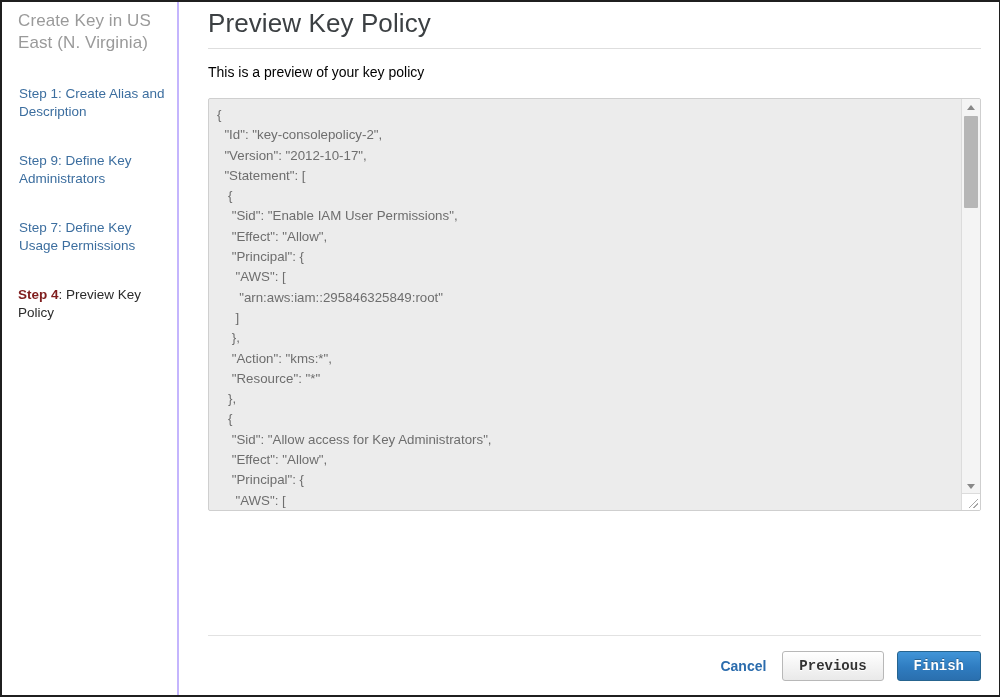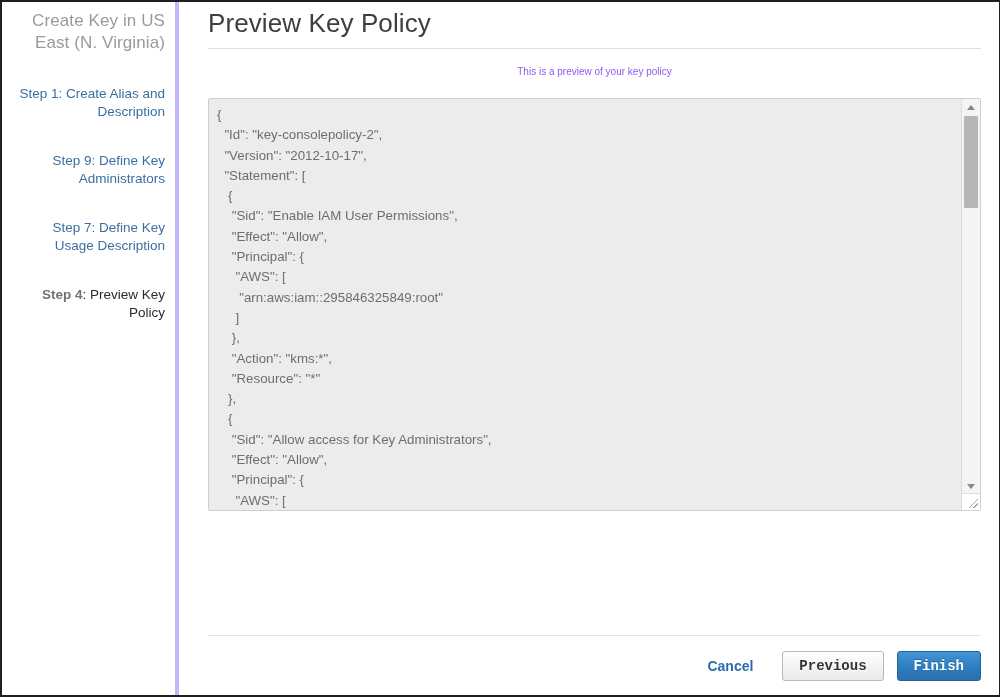--- a/index.html
+++ b/index.html
@@ -26,24 +26,23 @@
     border: 2px solid #1f1f1f;
     background: #ffffff;
     display: flex;
   }
 
   
   #sidebar {
     width: 177px;
     min-width: 177px;
     box-sizing: border-box;
-    border-right: 4px solid #c4b5fd;
+    border-right: 2px solid #c4b5fd;
     background: #ffffff;
     padding: 8px 10px 0 16px;
-    text-align: right;
   }
   #wizard-title {
     font-size: 17px;
     line-height: 22px;
     color: #9a9a9a;
     font-weight: 400;
     margin: 0 0 14px 0;
     letter-spacing: 0.1px;
   }
   .step {
@@ -59,21 +58,21 @@
   }
   .step.current {
     color: #2b2b2b;
     cursor: default;
   }
   .step .step-num {
     font-weight: 400;
   }
   .step.current .step-num {
     font-weight: bold;
-    color: #737373;
+    color: #7f1d1d;
   }
 
   
   #main {
     flex: 1;
     position: relative;
     box-sizing: border-box;
     padding: 0 18px 0 29px;
     background: #ffffff;
   }
@@ -85,25 +84,24 @@
     padding-bottom: 9px;
     letter-spacing: 0.1px;
   }
   #title-rule {
     height: 1px;
     background: #dedede;
     margin: 0 0 0 0;
     width: 773px;
   }
   #subtitle {
-    font-size: 10px;
-    color: #8b5cf6;
+    font-size: 14px;
+    color: #000000;
     margin: 14px 0 0 0;
     line-height: 18px;
-    text-align: center;
   }
 
   
   #policy-wrap {
     position: relative;
     margin-top: 17px;
     width: 773px;
     height: 413px;
     box-sizing: border-box;
     border: 1px solid #cfcfcf;
@@ -212,21 +210,21 @@
     justify-content: flex-end;
     height: 59px;
     gap: 13px;
   }
   #cancel-link {
     color: #2b6cad;
     font-size: 14px;
     font-weight: bold;
     text-decoration: none;
     cursor: pointer;
-    margin-right: 16px;
+    margin-right: 3px;
   }
   .btn {
     font-family: Liberation Mono, monospace;
     font-size: 14px;
     font-weight: bold;
     border-radius: 3px;
     padding: 0 16px;
     height: 30px;
     line-height: 28px;
     box-sizing: border-box;
@@ -256,21 +254,21 @@
 
     <div class="step link">
       <span class="step-num">Step 1</span><span>: </span><span>Create Alias and Description</span>
     </div>
 
     <div class="step link">
       <span class="step-num">Step 9</span><span>: </span><span>Define Key Administrators</span>
     </div>
 
     <div class="step link">
-      <span class="step-num">Step 7</span><span>: </span><span>Define Key Usage Description</span>
+      <span class="step-num">Step 7</span><span>: </span><span>Define Key Usage Permissions</span>
     </div>
 
     <div class="step current">
       <span class="step-num">Step 4</span><span>: </span><span>Preview Key Policy</span>
     </div>
   </div>
 
   <div id="main">
 
     <h1 id="page-title">Preview Key Policy</h1>

